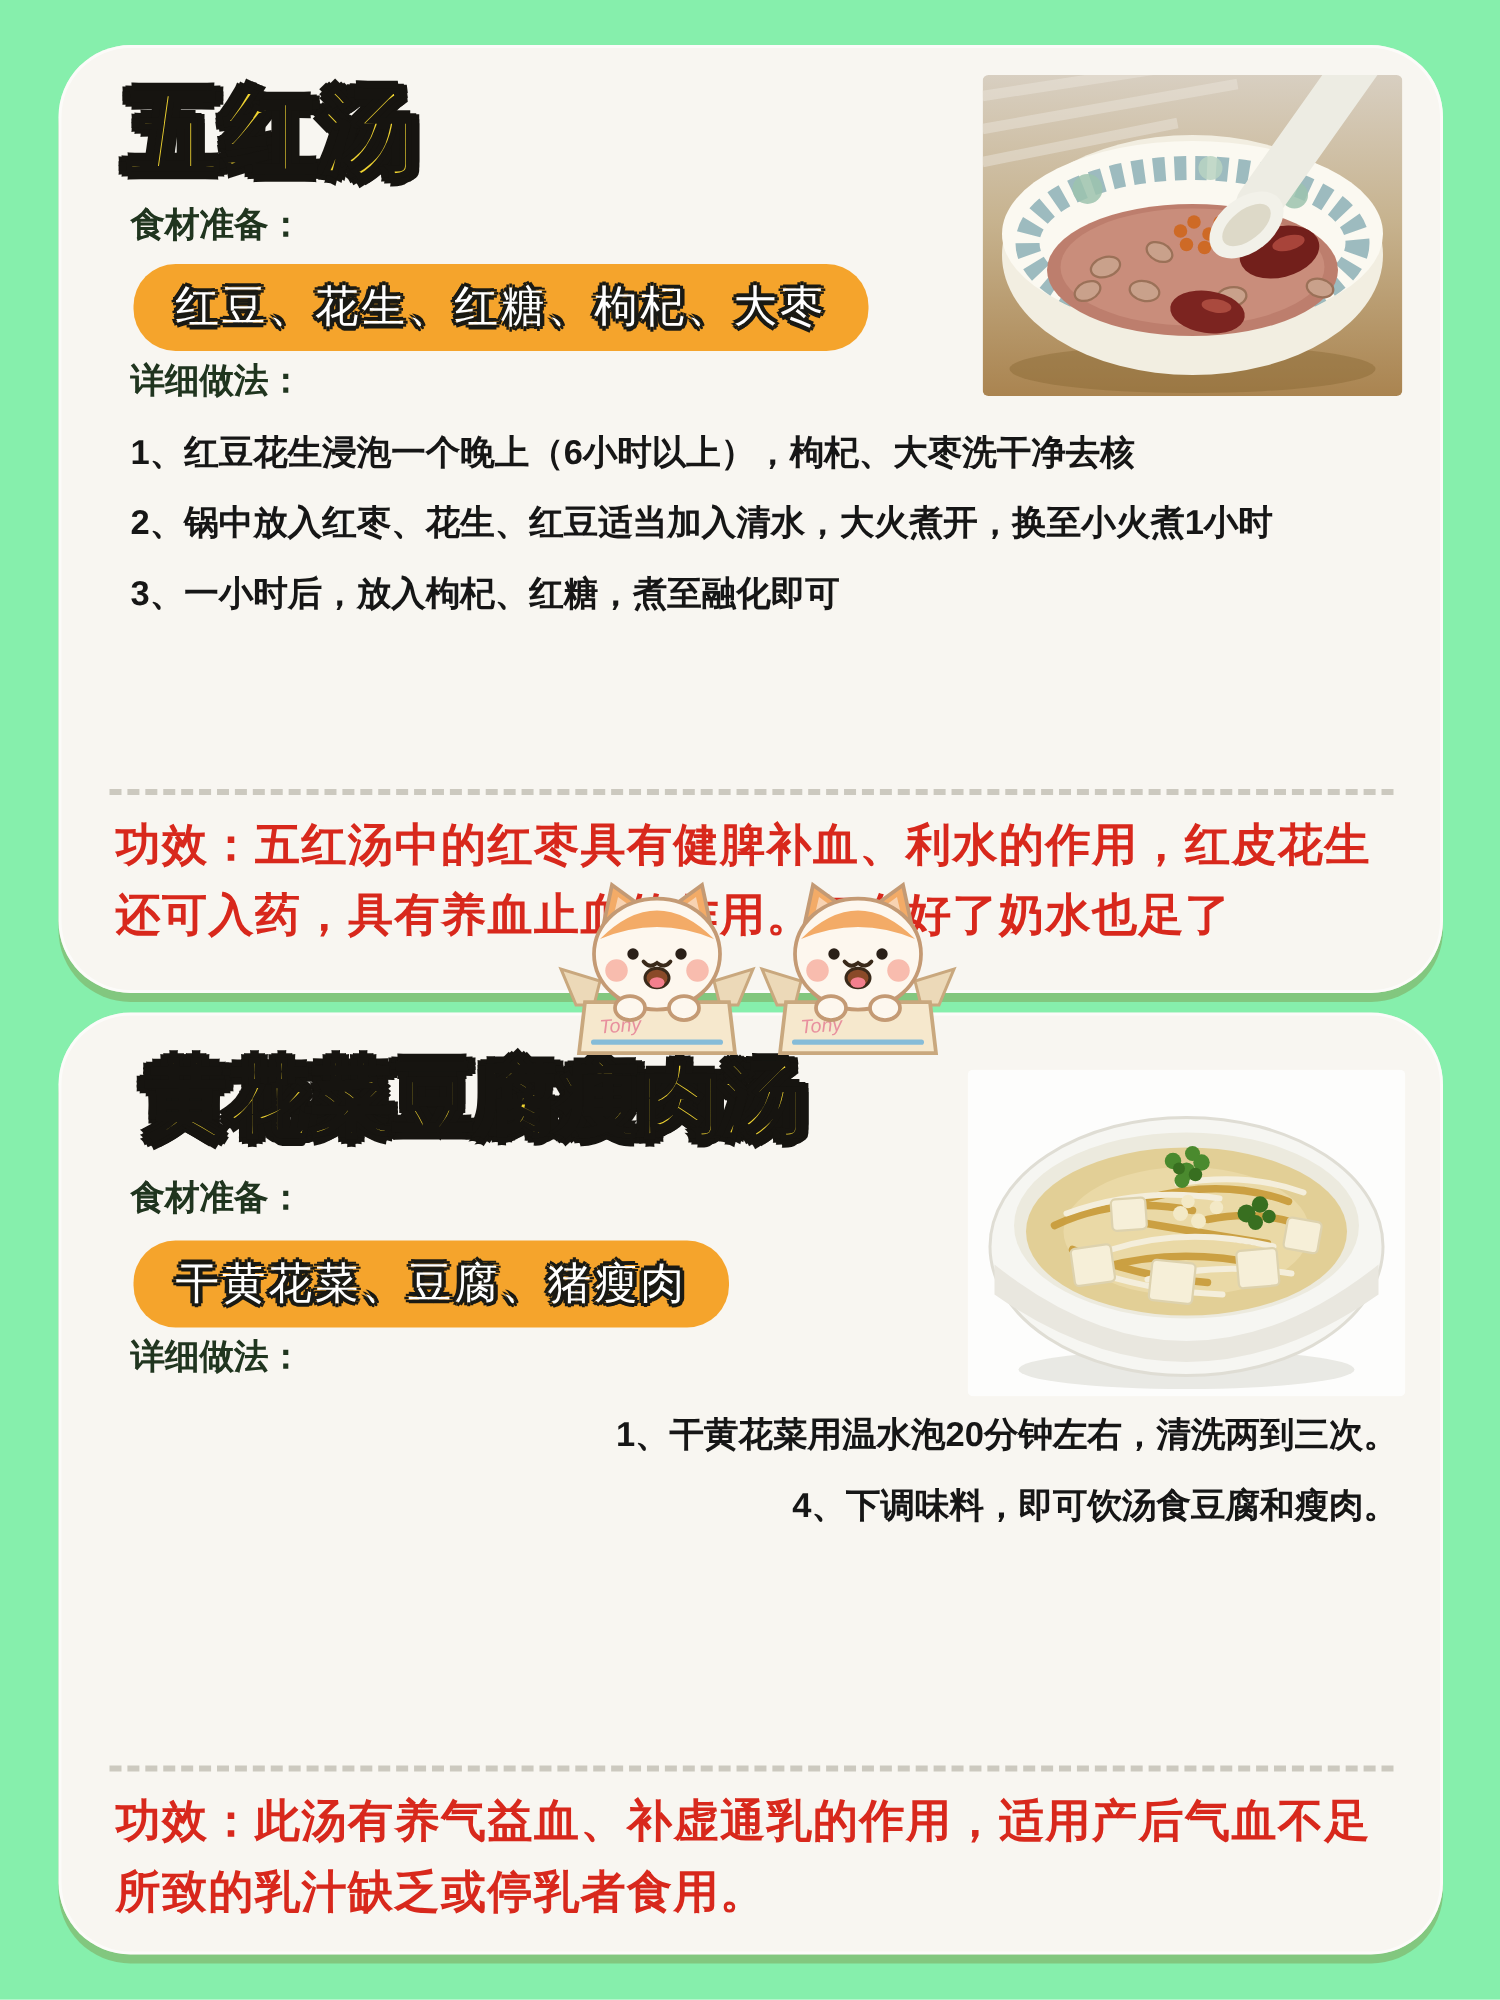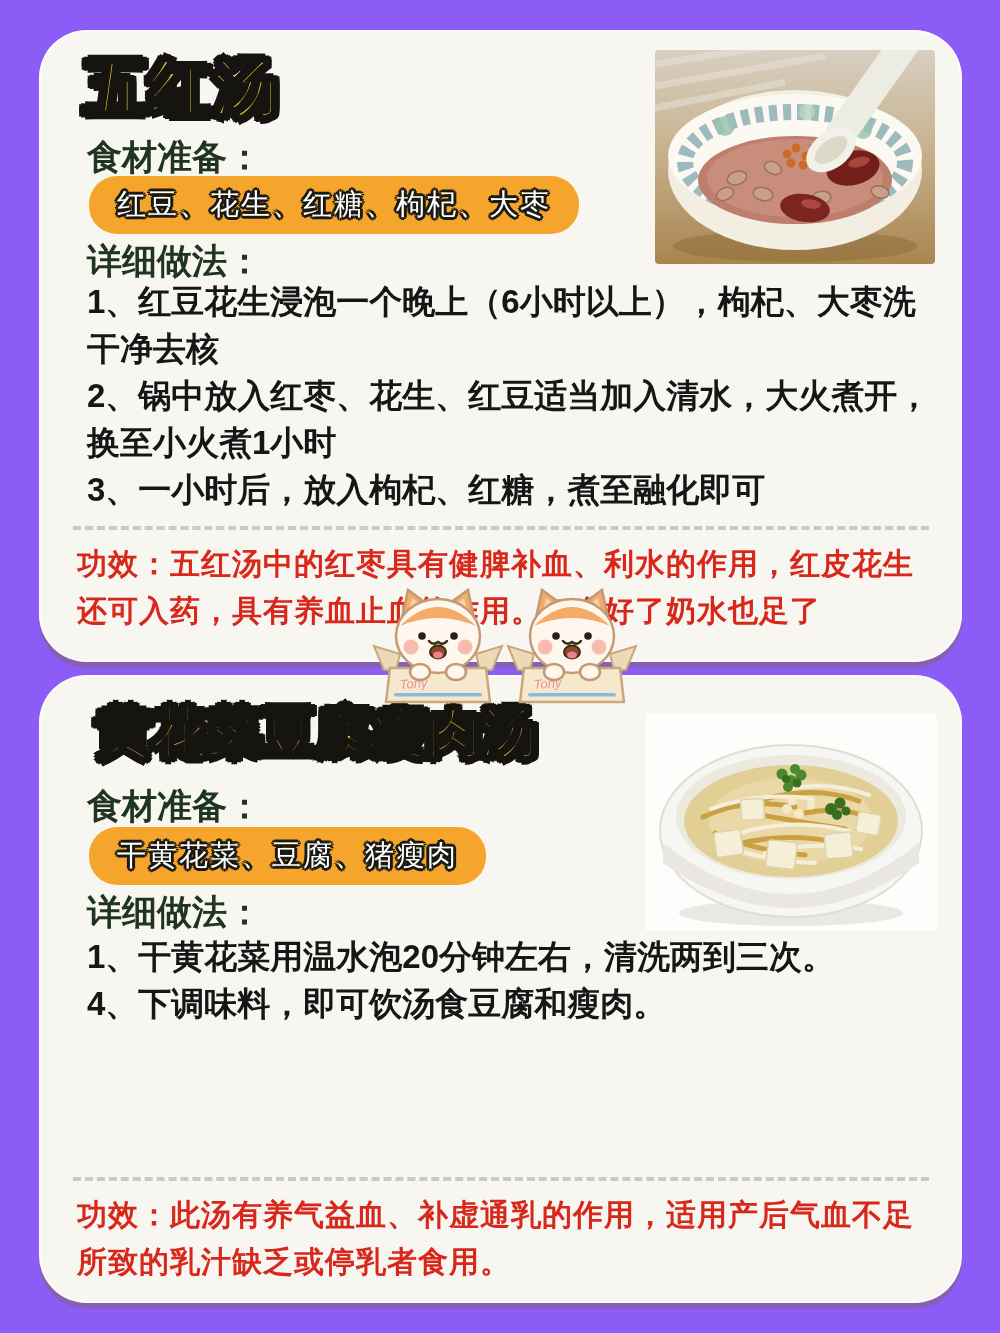--- a/index.html
+++ b/index.html
@@ -1,48 +1,48 @@
 <!DOCTYPE html>
 <html><head>
 <meta charset="utf-8">
 <style>
   html,body{margin:0;padding:0;}
   body{font-family:"Liberation Sans", sans-serif;}
-  .page{position:relative;width:1000px;height:1333px;background:#8b5cf6;overflow:hidden;}
+  .page{position:relative;width:1000px;height:1333px;background:#86efac;overflow:hidden;}
   .card{position:absolute;left:39px;width:923px;background:#f8f6f1;border-radius:48px;
         box-shadow:0 6px 0 rgba(122,106,24,.30), inset 0 0 0 2px rgba(255,255,255,.6);}
   .card1{top:30px;height:632px;}
   .card2{top:675px;height:628px;}
 
   .big-title{position:absolute;margin:0;font-weight:bold;color:#f0d431;letter-spacing:3px;
     -webkit-text-stroke:2px #161410;
     text-shadow:
       -6px 0 0 #161410, 6px 0 0 #161410, 0 -6px 0 #161410, 0 6px 0 #161410,
       -4px -4px 0 #161410, 4px -4px 0 #161410, -4px 4px 0 #161410, 4px 4px 0 #161410,
       -6px 3px 0 #161410, 6px 3px 0 #161410, -6px -3px 0 #161410, 6px -3px 0 #161410;}
   .t1{left:46px;top:16px;font-size:62px;}
   .t2{left:28px;top:22px;font-size:54px;letter-spacing:1px;margin-left:30px;}
 
-  .sec{position:absolute;margin:0;font-size:35px;font-weight:bold;color:#20351f;}
+  .sec{position:absolute;margin:0;font-size:23px;font-weight:bold;color:#20351f;}
   .c1-ing{left:48px;top:104px;}
   .c1-met{left:48px;top:208px;}
   .c2-ing{left:48px;top:108px;}
   .c2-met{left:48px;top:214px;}
 
   .pill{position:absolute;left:50px;display:inline-block;background:#f5a42c;color:#ffffff;
     font-size:29px;font-weight:normal;letter-spacing:2px;padding:9px 28px;border-radius:28px;
     text-shadow:
       -3px 0 0 #1a1a14, 3px 0 0 #1a1a14, 0 -3px 0 #1a1a14, 0 3px 0 #1a1a14,
       -2px -2px 0 #1a1a14, 2px -2px 0 #1a1a14, -2px 2px 0 #1a1a14, 2px 2px 0 #1a1a14;}
   .c1-pill{top:146px;}
   .c2-pill{top:152px;text-align:center;}
 
-  .steps{position:absolute;left:48px;width:845px;font-size:33px;font-weight:bold;color:#161616;line-height:47px;}
+  .steps{position:absolute;left:48px;width:845px;font-size:23px;font-weight:bold;color:#161616;line-height:47px;}
   .c1-steps{top:248px;}
-  .c2-steps{top:258px;}
+  .c2-steps{top:258px;text-align:right;}
   .steps p{margin:0;}
 
   .dash{position:absolute;left:34px;width:856px;border-top:4px dashed #ccc9bf;}
   .c1-dash{top:496px;}
   .c2-dash{top:502px;}
 
   .effect{position:absolute;left:38px;width:862px;margin:0;font-size:30px;font-weight:bold;
           color:#d8281c;line-height:47px;letter-spacing:1px;}
   .c1-effect{top:510px;}
   .c2-effect{top:516px;}

